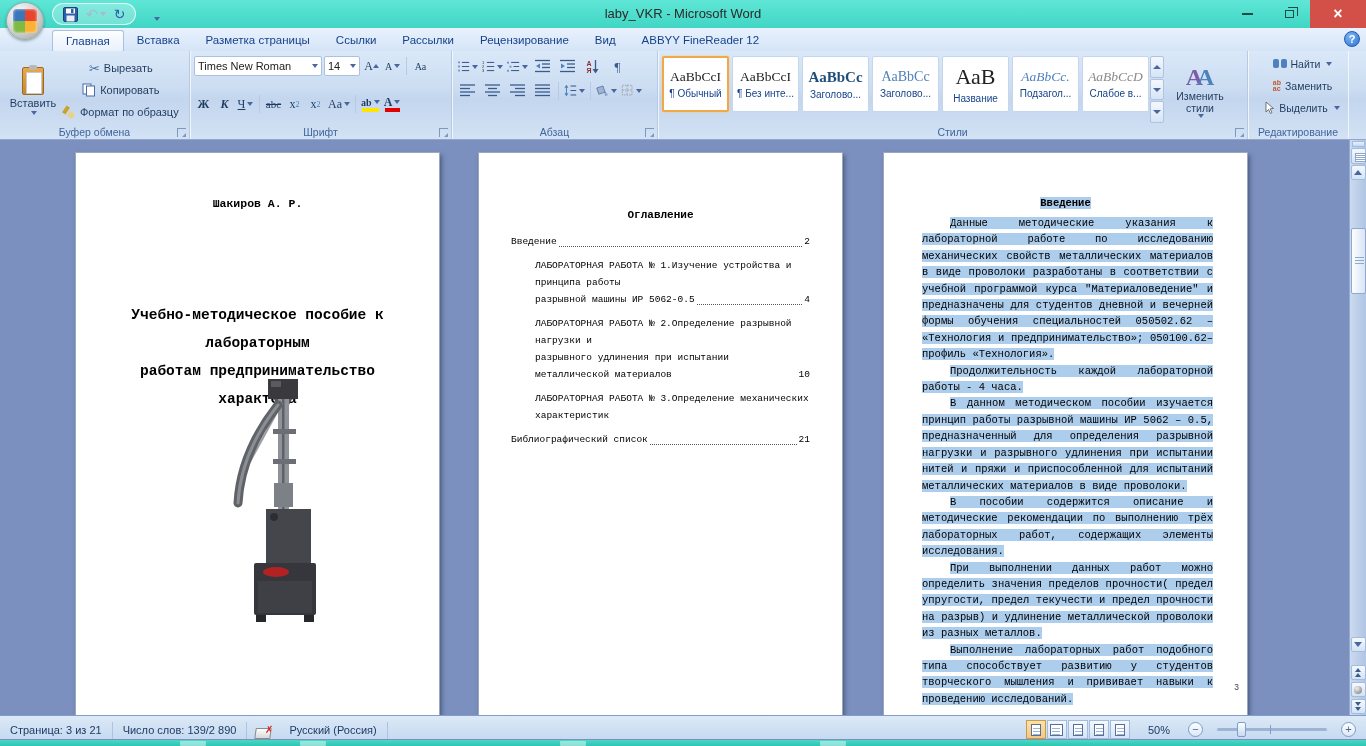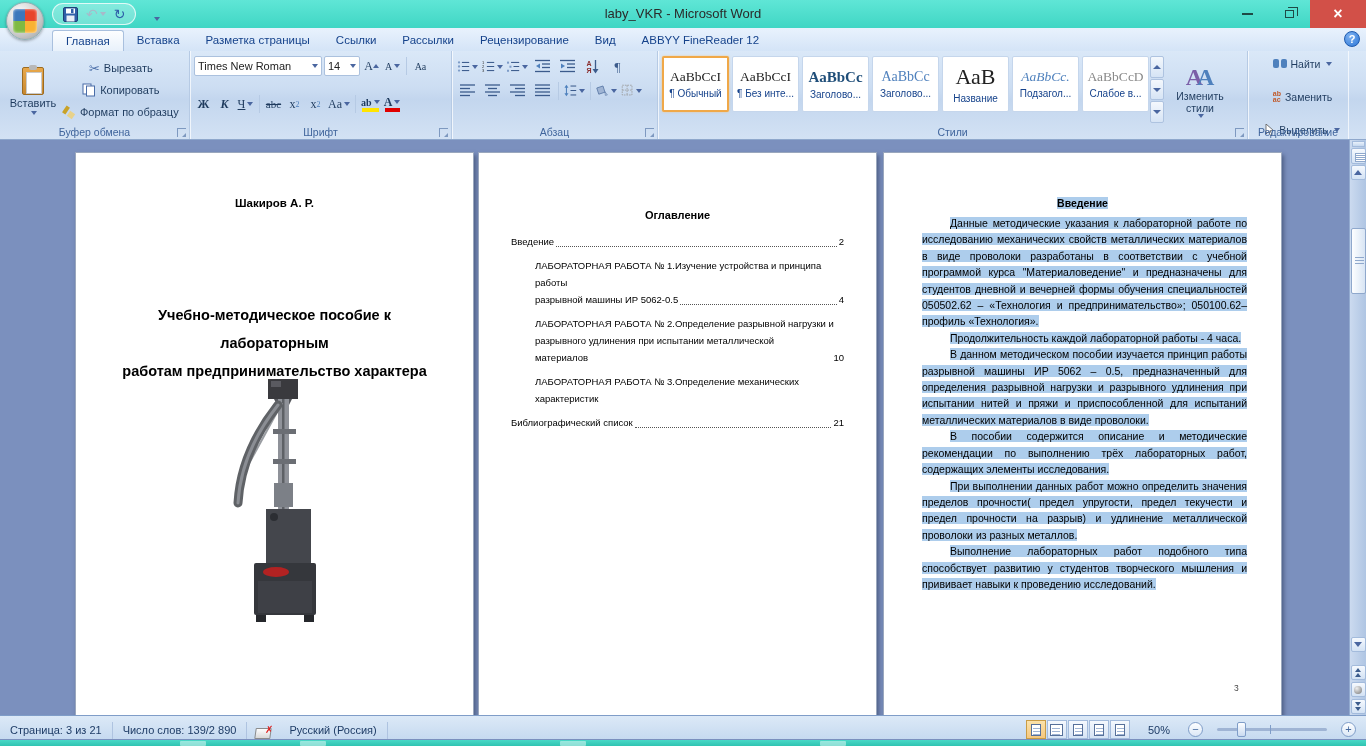--- a/index.html
+++ b/index.html
@@ -99,41 +99,41 @@
   .stcards { display:flex; gap:3px; }
   .stcard { width:67px; height:56px; background:#FFF; border:1px solid #C5D6EC; border-radius:2px;
     display:flex; flex-direction:column; align-items:center; justify-content:center; overflow:hidden; }
   .stcard.sel { border:2px solid #F0A848; box-shadow:0 0 2px #F5C77E; }
   .st-sample { font-family:"Liberation Serif",serif; font-size:13.5px; color:#222; white-space:nowrap; }
   .st-name { font-size:10px; color:#15428B; white-space:nowrap; margin-top:3px; }
   .c3 .st-sample { font-weight:bold; color:#1F4E79; font-size:15px; }
   .c4 .st-sample { color:#4F81BD; font-size:14px; }
   .c5 .st-sample { font-size:22px; }
   .c6 .st-sample { font-style:italic; color:#4F81BD; }
-  .c7 .st-sample { color:#8A8A8A; }
+  .c7 .st-sample { font-style:italic; color:#8A8A8A; }
   .stscroll { width:14px; display:flex; flex-direction:column; gap:1px; }
   .stsb { flex:1; background:linear-gradient(#F4F8FD,#D6E4F5); border:1px solid #AEC3E0; border-radius:2px;
     display:flex; align-items:center; justify-content:center; }
   .chstyles { width:70px; display:flex; flex-direction:column; align-items:center; font-size:10.5px; color:#1F3B5E; padding-top:2px; }
   .aa-big { font-family:"Liberation Serif",serif; font-weight:bold; font-size:24px; line-height:26px; }
   .aa-1 { color:#7B5EA7; } .aa-2 { color:#4F81BD; margin-left:-6px; }
 
   
-  .g-edit { width:100px; display:flex; flex-direction:column; gap:19px; padding-top:6px; padding-left:13px; }
+  .g-edit { width:100px; display:flex; flex-direction:column; gap:8px; padding-top:6px; padding-left:13px; }
   .ed-item { display:flex; align-items:center; gap:4px; font-size:10.5px; color:#1F3B5E; }
   .ic-binoc { width:14px; height:10px; position:relative; }
   .ic-binoc::before,.ic-binoc::after { content:""; position:absolute; top:0; width:6px; height:9px; background:#4F81BD; border-radius:2px; }
   .ic-binoc::before { left:0; } .ic-binoc::after { right:0; }
   .ic-repl { font-size:7px; color:#C05A2B; font-weight:bold; line-height:6px; text-align:left; }
   .ic-arrow { width:10px; height:12px; }
 
   
   .docarea { position:absolute; top:140px; left:0; width:1349px; height:575px; background:#7B90BE; overflow:hidden; }
-  .page { position:absolute; top:12px; width:399px; height:575px; background:#FFF; border:1px solid #9AA7BD;
-    box-shadow:2px 3px 4px rgba(35,48,80,.5); font-family:Liberation Sans, sans-serif; color:#000; }
+  .page { position:absolute; top:12px; width:365px; height:575px; background:#FFF; border:1px solid #9AA7BD;
+    box-shadow:2px 3px 4px rgba(35,48,80,.5); font-family:Liberation Mono, monospace; color:#000; }
   .p1 { left:75px; } .p2 { left:478px; } .p3 { left:883px; }
 
   .p1-author { position:absolute; top:44px; left:0; right:0; text-align:center; font-weight:bold; font-size:11.5px; }
   .p1-title { position:absolute; top:148px; left:30px; right:30px; text-align:center; font-weight:bold; font-size:14.5px; line-height:28px; }
   .p1-img { position:absolute; top:218px; left:140px; }
 
   .p2-head { position:absolute; top:56px; left:0; right:0; text-align:center; font-weight:bold; font-size:11px; }
   .toc { position:absolute; top:80px; left:32px; right:32px; font-size:9.5px; line-height:17px; }
   .toc-row { margin-bottom:7px; }
   .toc-row.ind { padding-left:24px; }

